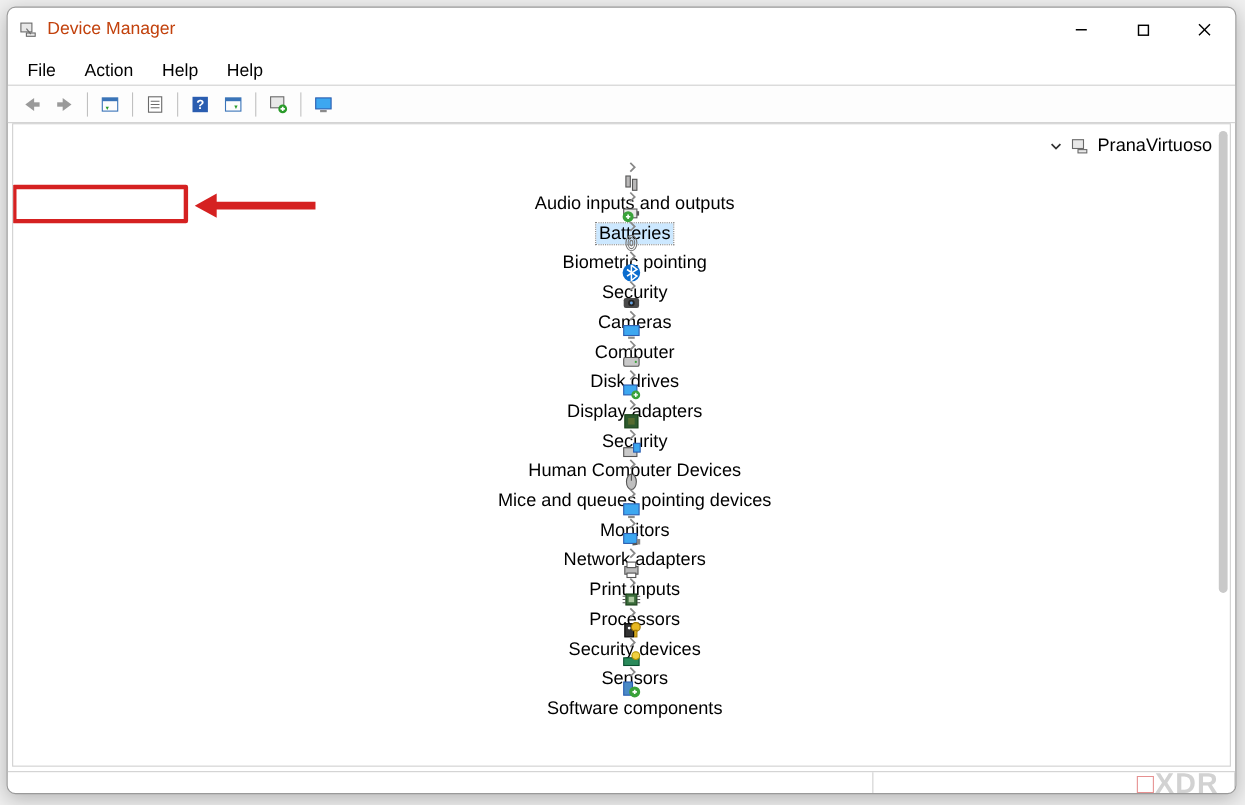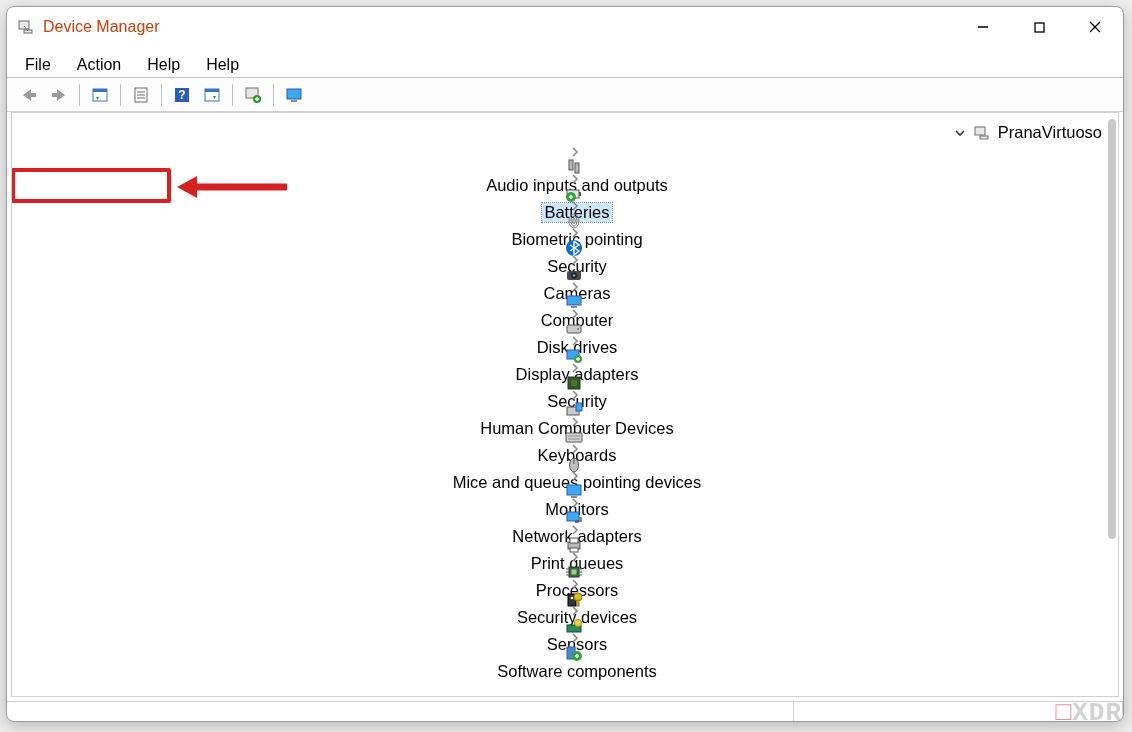--- a/index.html
+++ b/index.html
@@ -153,26 +153,26 @@
   
   .statusbar {
     height: 20px;
     border-top: 1px solid #d0d0d0;
     display: flex;
   }
   .statusbar .cell { border-right: 1px solid #d0d0d0; }
   
   .watermark {
     position: absolute;
-    right: 10px; bottom: 4px;
+    right: 24px; bottom: 4px;
     font-weight: 700;
     font-size: 26px;
     letter-spacing: 1px;
     color: rgba(180,180,180,0.6);
-    font-family: Liberation Mono, monospace;
+    font-family: Liberation Sans, sans-serif;
   }
   .watermark .red { color: rgba(214,70,70,0.6); }
 </style>
 </head>
 <body>
 
 <div class="window">
 
   <div class="titlebar">
     <span class="app-icon">
@@ -435,35 +435,20 @@
           <span class="node-label">Human Computer Devices</span>
         </div>
         <div class="tree-row child">
           <span class="expander">
             <svg width="12" height="12" viewBox="0 0 12 12">
               <path d="M4 2 L8 6 L4 10" fill="none" stroke="#888" stroke-width="1.6"></path>
             </svg>
           </span>
           <span class="node-icon">
             <svg width="18" height="18" viewBox="0 0 18 18">
-              <rect x="1" y="5" width="16" height="9" rx="1" fill="#d4d4d4" stroke="#555"></rect>
-              <line x1="3" y1="8" x2="15" y2="8" stroke="#888"></line>
-              <line x1="3" y1="11" x2="15" y2="11" stroke="#888"></line>
-            </svg>
-          </span>
-          <span class="node-label">Keyboards</span>
-        </div>
-        <div class="tree-row child">
-          <span class="expander">
-            <svg width="12" height="12" viewBox="0 0 12 12">
-              <path d="M4 2 L8 6 L4 10" fill="none" stroke="#888" stroke-width="1.6"></path>
-            </svg>
-          </span>
-          <span class="node-icon">
-            <svg width="18" height="18" viewBox="0 0 18 18">
               <ellipse cx="9" cy="10" rx="4.5" ry="7" fill="#bfbfbf" stroke="#555"></ellipse>
               <line x1="9" y1="3" x2="9" y2="9" stroke="#555"></line>
             </svg>
           </span>
           <span class="node-label">Mice and queues pointing devices</span>
         </div>
         <div class="tree-row child">
           <span class="expander">
             <svg width="12" height="12" viewBox="0 0 12 12">
               <path d="M4 2 L8 6 L4 10" fill="none" stroke="#888" stroke-width="1.6"></path>
@@ -498,21 +483,21 @@
               <path d="M4 2 L8 6 L4 10" fill="none" stroke="#888" stroke-width="1.6"></path>
             </svg>
           </span>
           <span class="node-icon">
             <svg width="18" height="18" viewBox="0 0 18 18">
               <rect x="3" y="6" width="12" height="7" fill="#b8b8b8" stroke="#555"></rect>
               <rect x="5" y="2" width="8" height="5" fill="#fff" stroke="#555"></rect>
               <rect x="5" y="12" width="8" height="4" fill="#fff" stroke="#555"></rect>
             </svg>
           </span>
-          <span class="node-label">Print queues</span>
+          <span class="node-label">Print inputs</span>
         </div>
         <div class="tree-row child">
           <span class="expander">
             <svg width="12" height="12" viewBox="0 0 12 12">
               <path d="M4 2 L8 6 L4 10" fill="none" stroke="#888" stroke-width="1.6"></path>
             </svg>
           </span>
           <span class="node-icon">
             <svg width="18" height="18" viewBox="0 0 18 18">
               <rect x="4" y="4" width="10" height="10" fill="#3a6b3a" stroke="#184018"></rect>

